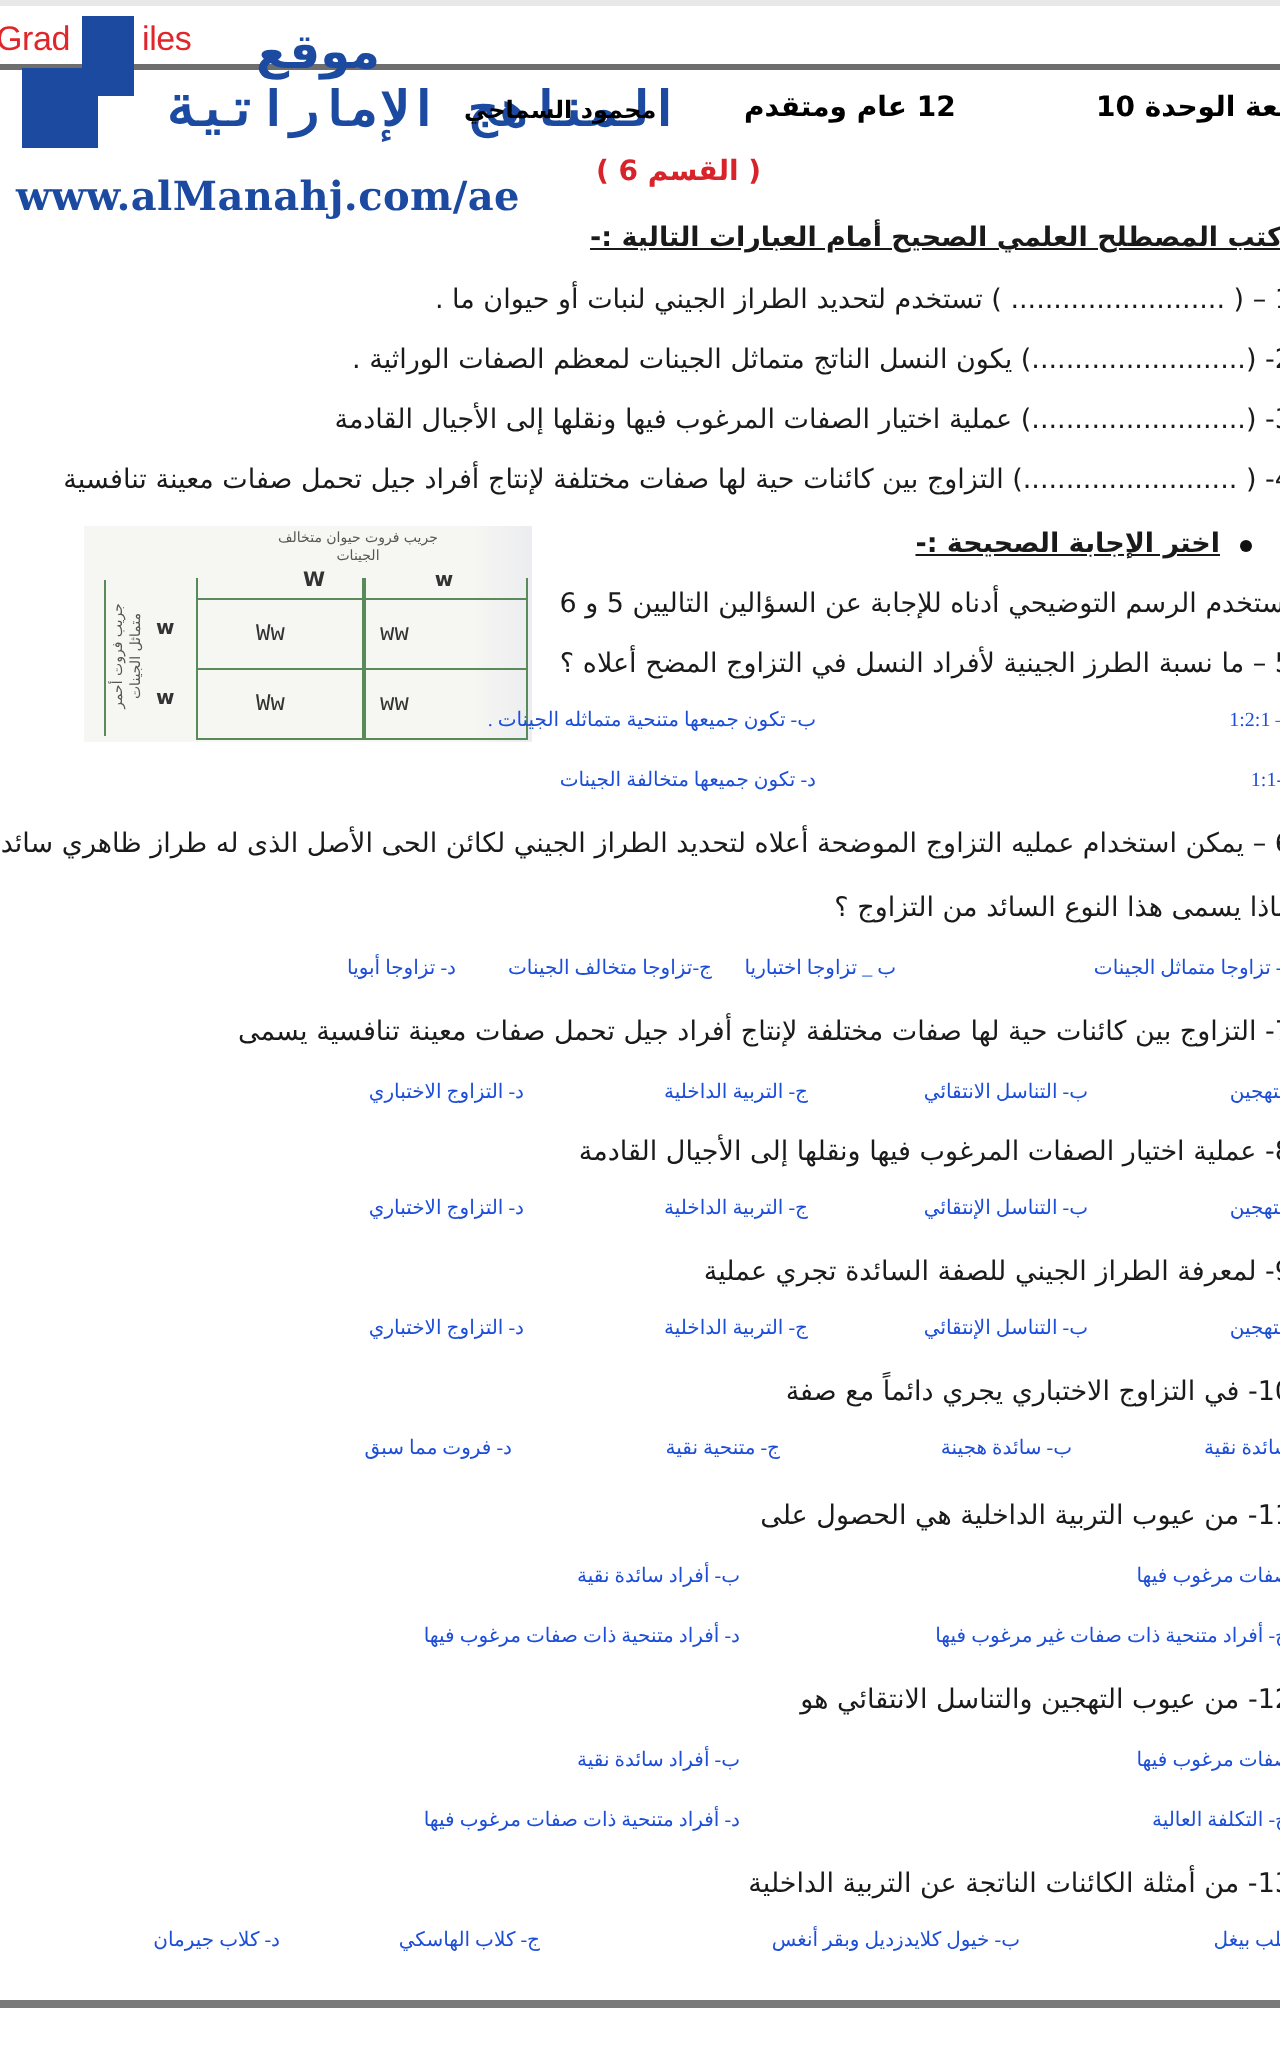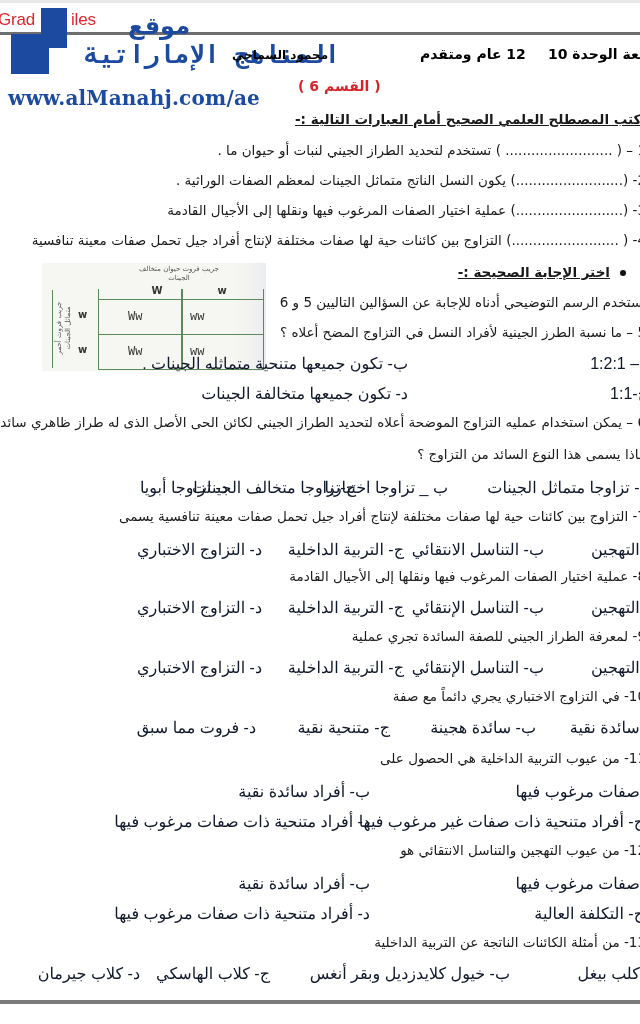--- a/index.html
+++ b/index.html
@@ -18,28 +18,28 @@
   .logo-block .a { position: absolute; left: 30px; top: 0; width: 26px; height: 40px; background: #1b4aa0; }
   .logo-block .b { position: absolute; left: 0; top: 26px; width: 38px; height: 40px; background: #1b4aa0; }
   .logo-block .c { position: absolute; left: 0; top: 26px; width: 56px; height: 14px; background: #1b4aa0; }
 
   .site-word { position: absolute; left: 128px; top: 12px; font-size: 24px; font-weight: bold; color: #1b4aa0; font-family: "DejaVu Sans", sans-serif; }
   .site-name { position: absolute; left: 84px; top: 40px; font-size: 25px; font-weight: bold; color: #1b4aa0; font-family: Liberation Mono, monospace; white-space: nowrap; }
   .site-url { position: absolute; left: 8px; top: 86px; font-size: 20px; font-weight: bold; color: #1b4aa0; font-family: "DejaVu Serif", serif; letter-spacing: 0.2px; }
 
   .hdr { position: absolute; top: 46px; font-size: 14px; font-weight: bold; color: #000000; direction: rtl; white-space: nowrap; font-family: "DejaVu Sans", sans-serif; }
   .hdr.author { left: 232px; font-size: 12px; top: 48px; }
-  .hdr.grade { left: 372px; margin-left: 48px; }
+  .hdr.grade { left: 372px; }
   .hdr.unit { left: 548px; }
   .section-label { position: absolute; left: 298px; top: 78px; font-size: 14px; font-weight: bold; color: #d8232a; direction: rtl; white-space: nowrap; font-family: "DejaVu Sans", sans-serif; }
 
   
   .line { position: absolute; right: -6px; direction: rtl; white-space: nowrap; font-size: 13.5px; color: #1a1a1a; font-family: "DejaVu Sans", sans-serif; }
   .line.bold { font-weight: bold; text-decoration: underline; }
-  .opt { position: absolute; direction: rtl; white-space: nowrap; font-size: 16px; color: #0f172a; font-family: Liberation Sans, sans-serif; }
+  .opt { position: absolute; direction: rtl; white-space: nowrap; font-size: 10px; color: #1d4ed8; font-family: Liberation Serif, serif; }
   .bullet { position: absolute; left: 620px; top: 270px; width: 6px; height: 6px; border-radius: 50%; background: #111; }
 
   
   .punnett { position: absolute; left: 42px; top: 263px; width: 224px; height: 108px; background: #f6f6f2; }
   .punnett .title { position: absolute; left: 92px; top: 2px; width: 90px; font-size: 7px; color: #555; text-align: center; direction: rtl; line-height: 9px; font-family: "DejaVu Sans", sans-serif; }
   .punnett .side { position: absolute; left: 2px; top: 40px; width: 56px; height: 18px; font-size: 7px; color: #555; transform: rotate(-90deg); transform-origin: center; text-align: center; line-height: 9px; direction: rtl; left: -6px; top: 56px; font-family: "DejaVu Sans", sans-serif; }
   .punnett .vaxis { position: absolute; left: 10px; top: 27px; width: 1px; height: 78px; background: #5a8a5a; }
   .punnett .grid { position: absolute; left: 56px; top: 36px; width: 166px; height: 70px; }
   .punnett .hline { position: absolute; left: 0; width: 166px; height: 1px; background: #5a8a5a; }
   .punnett .vline { position: absolute; top: -10px; width: 1px; height: 80px; background: #5a8a5a; }

